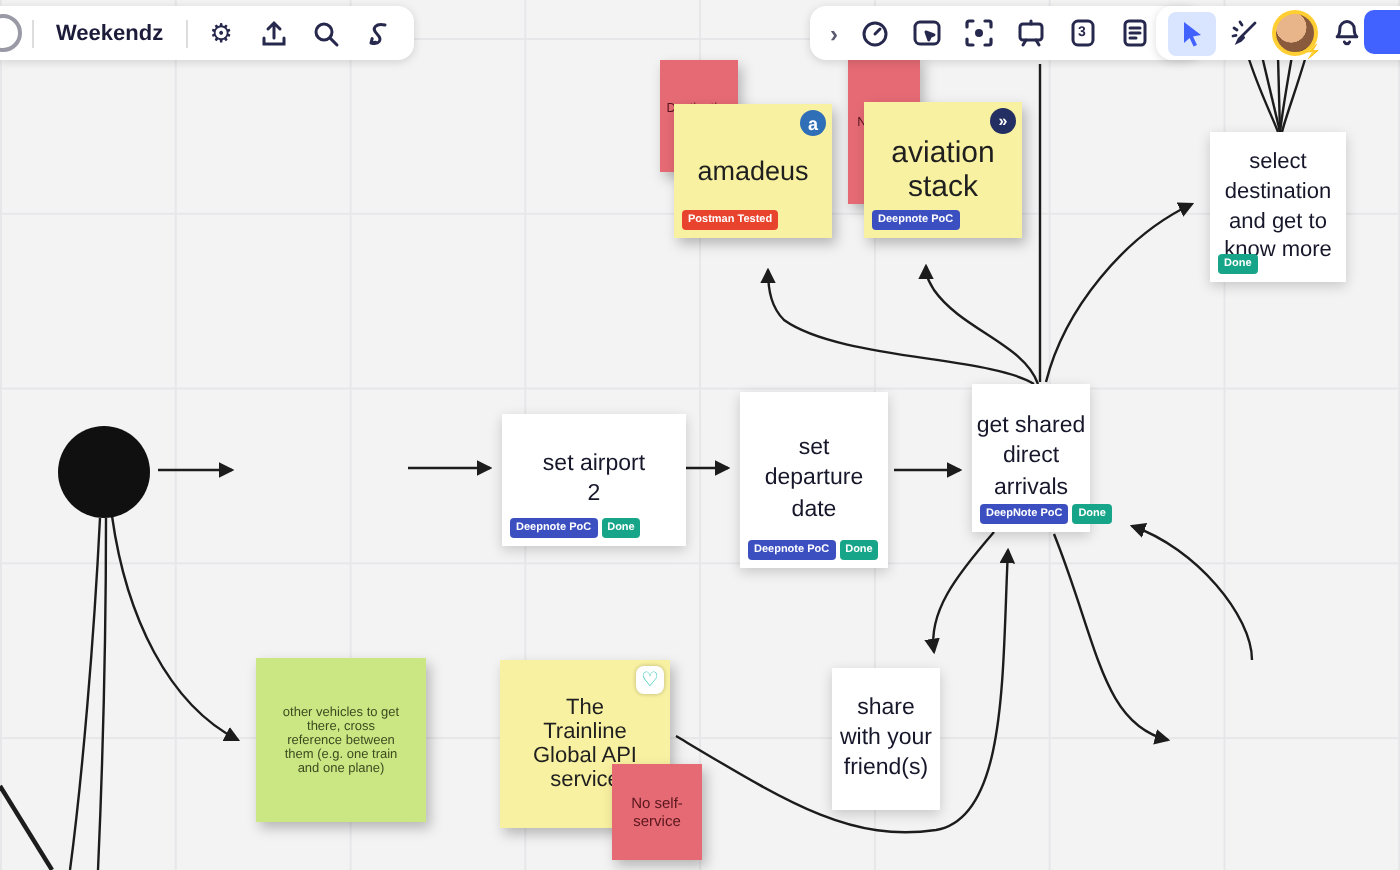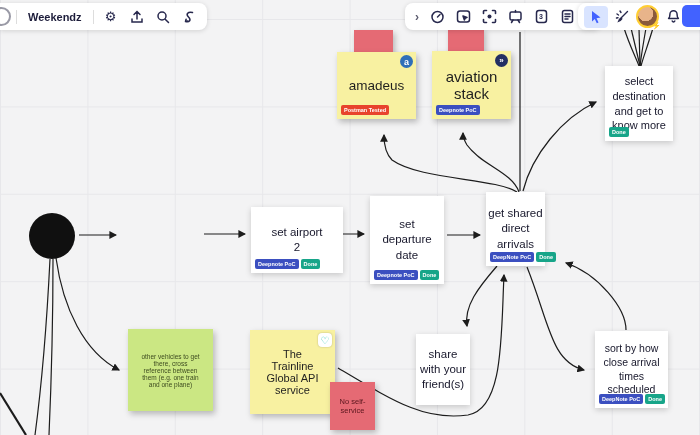--- a/index.html
+++ b/index.html
@@ -18,21 +18,21 @@
   .card .txt{line-height:1.32;}
   .tags{position:absolute;left:4px;bottom:4px;display:flex;gap:2px;}
   .tag{font-size:5.5px;font-weight:bold;color:#fff;padding:1px 3px;border-radius:2px;white-space:nowrap;line-height:1.5;}
   .tag-blue{background:#3b4fc0;}
   .tag-green{background:#17a589;}
   .tag-red{background:#e8432d;}
 
   .sticky{position:absolute;box-shadow:2px 3px 6px rgba(0,0,0,.25);
     display:flex;align-items:center;justify-content:center;text-align:center;}
   .sticky-yellow{background:#f8f1a1;color:#1f1f1f;z-index:3;}
-  .sticky-pink{background:#e56a74;color:#5a161d;z-index:2;margin-left:24px;}
+  .sticky-pink{background:#e56a74;color:#5a161d;z-index:2;}
   .sticky-green{background:#cbe783;color:#3c4a1f;z-index:3;}
   .applogo{position:absolute;top:3px;right:3px;border-radius:50%;display:flex;align-items:center;justify-content:center;}
 
   
   .tb{position:absolute;top:3px;height:27px;background:#fff;border-radius:8px;z-index:10;
     box-shadow:0 1px 5px rgba(0,0,0,.14);display:flex;align-items:center;gap:2px;padding:0 6px;}
   .tb-btn{width:24px;height:22px;display:flex;align-items:center;justify-content:center;border-radius:4px;color:#27284d;}
   .tb-sep{width:1px;height:14px;background:#ddd;margin:0 3px;}
   .board-title{font-weight:bold;font-size:11px;color:#1c1c3a;padding:0 6px;white-space:nowrap;text-align:center;}
   .icon-glyph{font-size:13px;line-height:1;}
@@ -109,27 +109,20 @@
     <div class="txt" style="font-size:11px;width:60px;">select destination and get to know more</div>
     <div class="tags">
       <span class="tag tag-green">Done</span>
     </div>
   </div>
 
   <div class="card" style="left:416px;top:334px;width:54px;height:71px;">
     <div class="txt" style="font-size:11.5px;width:50px;">share with your friend(s)</div>
   </div>
 
-  <div class="card" style="left:595px;top:331px;width:73px;height:77px;">
-    <div class="txt" style="font-size:10.5px;width:62px;">sort by how close arrival times scheduled</div>
-    <div class="tags">
-      <span class="tag tag-blue">DeepNote PoC</span>
-      <span class="tag tag-green">Done</span>
-    </div>
-  </div>
 
   <div class="sticky sticky-pink" style="left:330px;top:30px;width:39px;height:56px;">
     <div style="font-size:6.5px;width:36px;">Destination required</div>
   </div>
 
   <div class="sticky sticky-yellow" style="left:337px;top:52px;width:79px;height:67px;">
     <span class="applogo" style="width:13px;height:13px;background:#2f6fb8;color:#fff;font-size:9px;font-weight:bold;">a</span>
     <div style="font-size:13.5px;text-align:center;">amadeus</div>
     <div class="tags">
       <span class="tag tag-red">Postman Tested</span>

